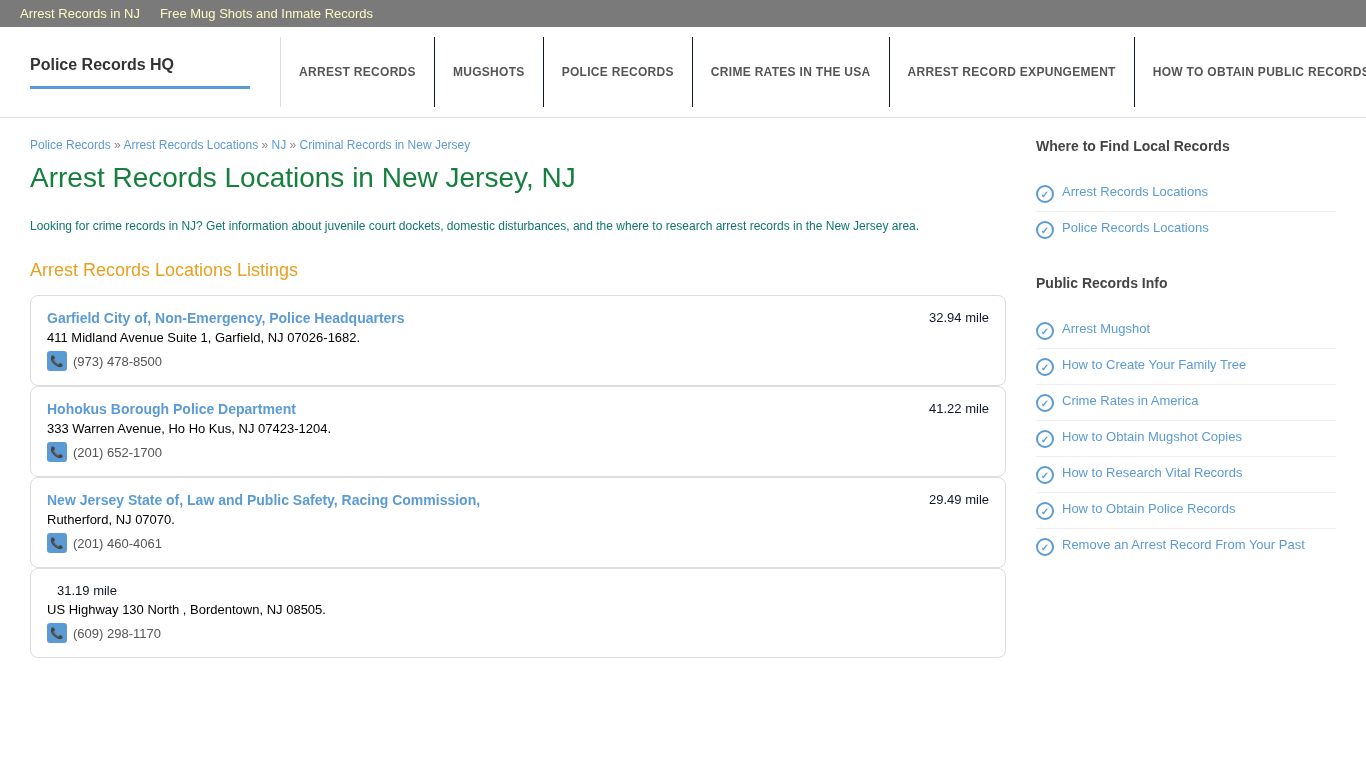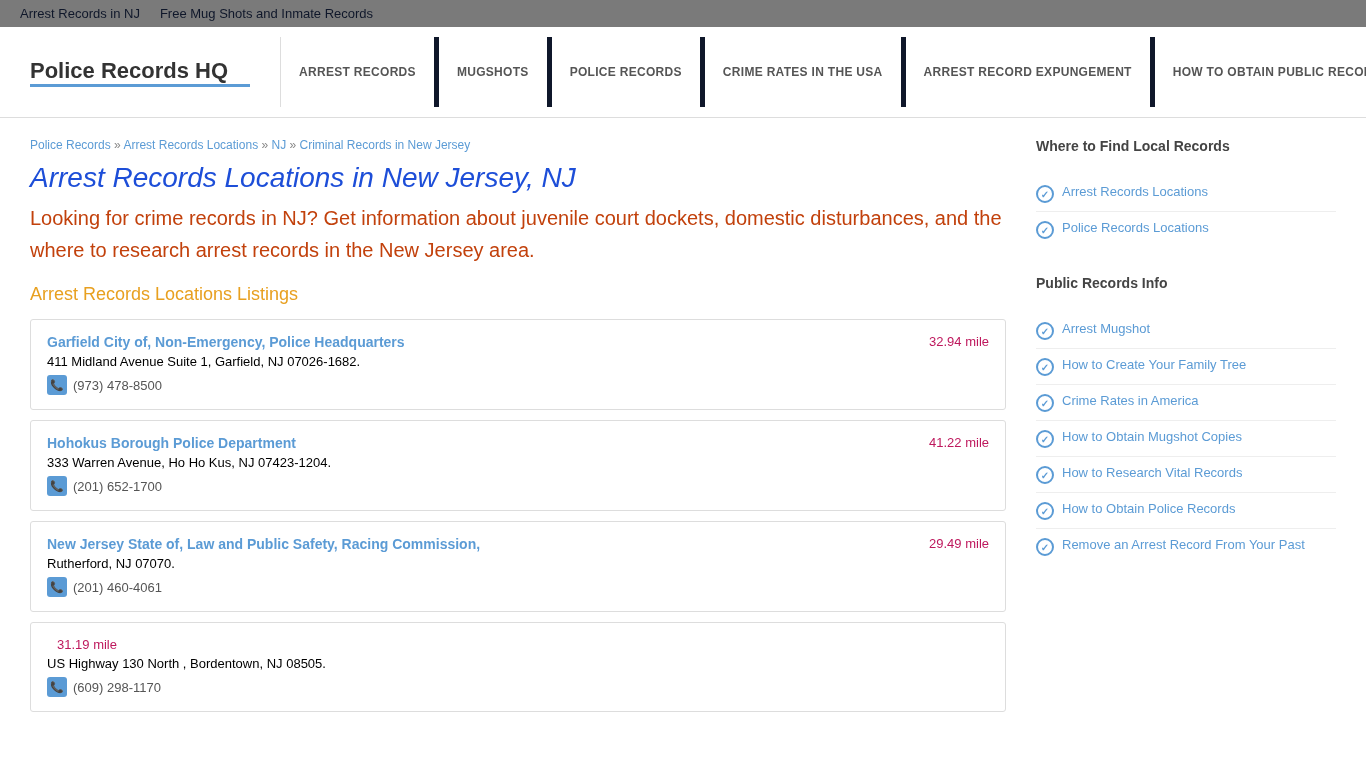--- a/index.html
+++ b/index.html
@@ -6,57 +6,57 @@
     body { font-family: Arial, sans-serif; font-size: 14px; color: #333; background: #fff; }
 
     
     .top-bar {
       background: #7a7a7a;
       padding: 6px 20px;
       display: flex;
       gap: 20px;
     }
     .top-bar a {
-      color: #0f172a;
+      color: #fef9c3;
       text-decoration: none;
       font-size: 13px;
     }
 
     
     .header {
       display: flex;
       align-items: center;
       padding: 10px 30px;
       border-bottom: 1px solid #ddd;
       background: #fff;
     }
     .logo {
-      font-size: 22px;
+      font-size: 16px;
       font-weight: bold;
       color: #333;
       text-decoration: none;
       border-bottom: 3px solid #5b9bd5;
-      padding-bottom: 0;
+      padding-bottom: 12px;
       min-width: 220px;
       white-space: nowrap;
     }
     .nav {
       display: flex;
       gap: 0;
       margin-left: 30px;
     }
     .nav-item {
       padding: 28px 18px;
       font-size: 12px;
       font-weight: bold;
       color: #555;
       text-decoration: none;
       text-transform: uppercase;
       letter-spacing: 0.3px;
-      border-right: 5px solid #0f172a;
+      border-right: 1px solid #0f172a;
       white-space: nowrap;
       cursor: pointer;
     }
     .nav-item:first-child { border-left: 1px solid #ddd; }
 
     
     .main-container {
       display: flex;
       max-width: 1366px;
       padding: 20px 30px;
@@ -78,62 +78,60 @@
     .breadcrumb a {
       color: #5b9bd5;
       text-decoration: none;
     }
     .breadcrumb span { color: #888; }
 
     
     .page-title {
       font-size: 28px;
       font-weight: 300;
-      color: #1d4ed8;
-      margin-bottom: 8px;
-      font-style: italic;
+      color: #15803d;
+      margin-bottom: 23px;
     }
 
     .page-description {
-      font-size: 20px;
-      color: #c2410c;
+      font-size: 12px;
+      color: #0f766e;
       line-height: 1.6;
-      margin-bottom: 18px;
+      margin-bottom: 24px;
     }
 
     
     .listings-title {
       font-size: 18px;
       color: #e8a020;
       font-weight: normal;
       margin-bottom: 14px;
     }
 
     
     .location-card {
       border: 1px solid #ddd;
-      border-radius: 3px;
+      border-radius: 8px;
       padding: 14px 16px;
-      margin-bottom: 10px;
       background: #fff;
     }
     .card-header {
       display: flex;
       justify-content: space-between;
       align-items: flex-start;
     }
     .card-name {
       font-size: 14px;
       font-weight: bold;
       color: #5b9bd5;
       cursor: pointer;
     }
     .card-distance {
       font-size: 13px;
-      color: #be185d;
+      color: #0f172a;
       white-space: nowrap;
       margin-left: 10px;
     }
     .card-address {
       font-size: 13px;
       color: #000000;
       margin: 4px 0 6px 0;
     }
     .card-phone {
       display: flex;

